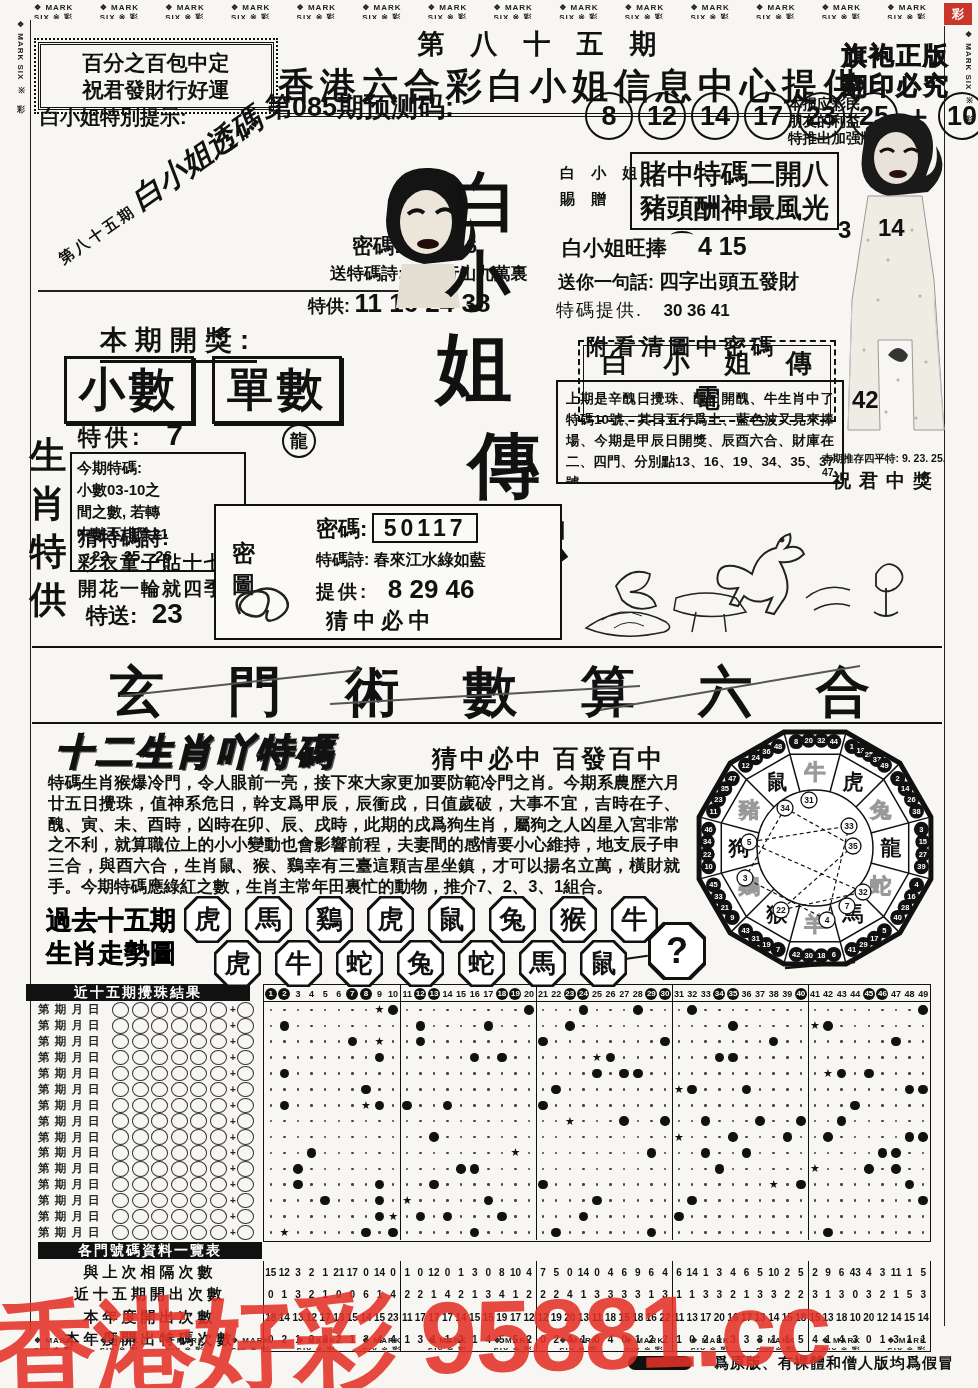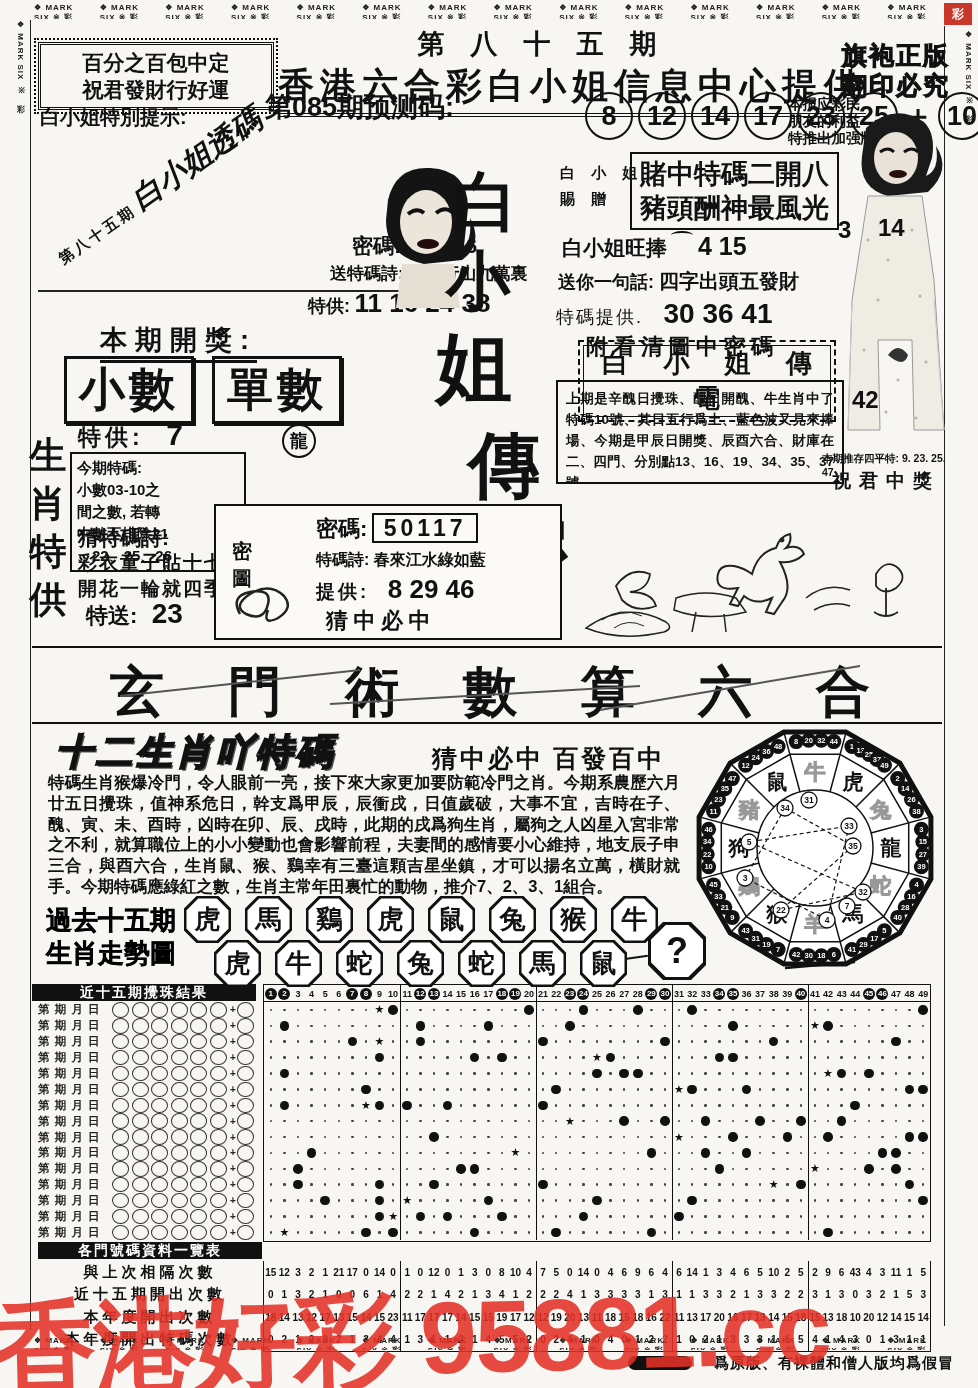--- a/index.html
+++ b/index.html
@@ -193,21 +193,21 @@
       <div style="position: absolute; left: 468px; top: 418px; font-size: 72px; font-weight: 900; font-family: &quot;Liberation Serif&quot;, serif;">傳</div>
       <div style="position: absolute; left: 482px; top: 498px; font-size: 86px; font-weight: 900; font-family: &quot;Liberation Serif&quot;, serif;">密</div>
     </div>
   <div class="abs vtext" id="xunmatu" style="left:536px;top:502px;font-size:21px;font-weight:bold;line-height:30px;">
       <div>尋</div>
       <div>碼</div>
       <div>圖</div>
     </div>
 
   <div class="abs" style="left:214px;top:504px;width:344px;height:132px;border:2.5px solid #111;background:#fbfaf7;">
-    <div class="abs b" style="left:16px;top:32px;font-size:20px;letter-spacing:10px;width:30px;">密圖</div>
+    <div class="abs b" style="left:16px;top:32px;font-size:23px;letter-spacing:10px;width:30px;">密圖</div>
     <svg class="abs sq" style="left:10px;top:62px;" width="80" height="66" viewBox="0 0 80 66">
       <path d="M14 46 q-10 -18 10 -22 q22 -4 18 12 q-4 18 -22 10 q-14 -8 4 -20 q20 -12 34 2 q10 12 -6 22 q-16 8 -10 -8" stroke-width="2.5"></path>
     </svg>
     <div class="abs" style="left:100px;top:8px;">
       <span style="font-size:22px;font-weight:900;">密碼:</span>
       <span style="font-size:23px;font-weight:bold;border:2px solid #111;padding:0 10px;letter-spacing:4px;">50117</span>
     </div>
     <div class="abs" style="left:100px;top:44px;font-size:16px;font-weight:bold;">
       <span>特碼詩:</span>
       <span style="font-family:'Liberation Serif',serif;">春來江水綠如藍</span>
@@ -231,21 +231,21 @@
     <span style="font-size:21px;font-weight:bold;">白小姐旺捧</span>
     <span class="arc" style="width:22px;position:relative;top:-16px;"></span>
     <span style="font-size:25px;font-weight:bold;">4   15</span>
   </div>
   <div class="abs" style="left:558px;top:268px;font-size:18px;font-weight:bold;">
     <span>送你一句話:</span>
     <span style="font-size:20px;font-family:'Liberation Serif',serif;">四字出頭五發財</span>
   </div>
   <div class="abs" style="left:556px;top:298px;">
     <span style="font-size:18px;font-weight:normal;letter-spacing:2px;">特碼提供.</span>
-    <span style="font-size:28px;font-weight:bold;margin-left:16px;">30  36  41</span>
+    <span style="font-size:17px;font-weight:bold;margin-left:16px;">30  36  41</span>
   </div>
   <div class="abs b" style="left:586px;top:332px;font-size:22px;font-family:'Liberation Serif',serif;">附 看 清 圖 中 密 碼</div>
   <div class="abs dashedbox" style="left:578px;top:340px;width:240px;">白 小 姐 傳 電</div>
   <div class="abs parabox" style="left:556px;top:380px;width:268px;height:88px;overflow:hidden;">上期是辛醜日攪珠、醜日開醜、牛生肖中了特碼10號、其日五行爲土、藍色波又見來捧場、今期是甲辰日開獎、辰酉六合、財庫在二、四門、分別點13、16、19、34、35、37號</div>
 
   <svg class="abs sq" style="left:556px;top:478px;" width="380" height="162" viewBox="0 0 380 162">
     <path d="M30 150 q40 -28 80 -6 q8 6 -2 10 q-44 10 -78 -4 z" stroke-width="1.5"></path>
     <path d="M46 142 q18 -14 40 -4 M58 150 q14 -10 30 -2" stroke-width="1"></path>
     <path d="M120 120 q30 -10 60 0 l10 14 q-40 10 -72 -2 z M140 134 l-4 20 M168 136 l2 18" stroke-width="1.5"></path>
     <path d="M196 96 q6 -22 24 -26 q4 -12 14 -14 q2 8 -4 14 q14 -4 18 6 q-10 10 -24 8 q14 26 2 40 l-8 12 l-8 -2 l6 -14 q-16 8 -28 -2 l-6 10 l-8 -2 l8 -16 q-24 4 -20 -14 q2 -10 16 -8 q10 2 18 8 z" stroke-width="2"></path>
@@ -430,21 +430,21 @@
         <text x="167" y="127" text-anchor="middle" font-size="8.5" font-weight="bold" fill="#111">35</text>
         <circle cx="177" cy="170" r="8" fill="#fff" stroke="#111" stroke-width="1.3"></circle>
         <text x="177" y="173" text-anchor="middle" font-size="8.5" font-weight="bold" fill="#111">32</text>
         <circle cx="161" cy="184" r="8" fill="#fff" stroke="#111" stroke-width="1.3"></circle>
         <text x="161" y="187" text-anchor="middle" font-size="8.5" font-weight="bold" fill="#111">7</text>
         <circle cx="141" cy="198" r="8" fill="#fff" stroke="#111" stroke-width="1.3"></circle>
         <text x="141" y="201" text-anchor="middle" font-size="8.5" font-weight="bold" fill="#111">4</text>
         <line x1="99" y1="246" x2="169" y2="240" stroke="#111" stroke-width="2.5"></line>
       </svg></div>
 
-  <div class="abs blackbar" style="left:32px;top:984px;width:224px;height:17px;">近十五期攪珠結果</div>
+  <div class="abs blackbar" style="left:26px;top:984px;width:224px;height:17px;">近十五期攪珠結果</div>
   <div class="abs" id="res-rows" style="left:38px;top:1002px;width:224px;">
       <div class="rrow" style="height: 15.9px;">
         <span style="width: 74px; letter-spacing: 1px;">第  期  月  日</span>
         <span class="oval"></span>
         <span class="oval"></span>
         <span class="oval"></span>
         <span class="oval"></span>
         <span class="oval"></span>
         <span class="oval"></span>
         <span style="font-size: 10px; margin: 0px 1px;">+</span>

